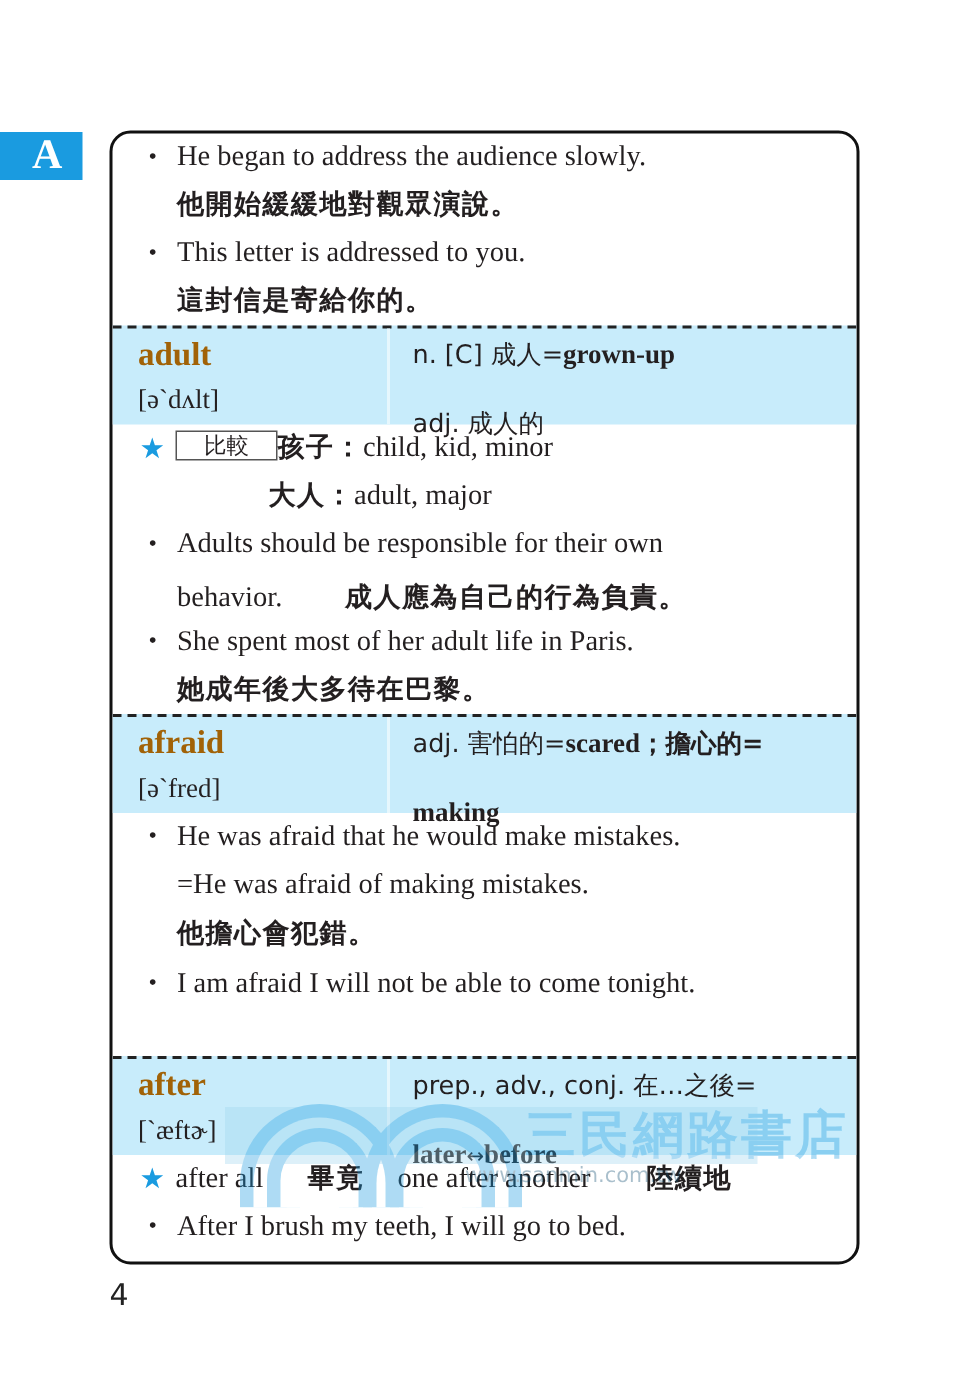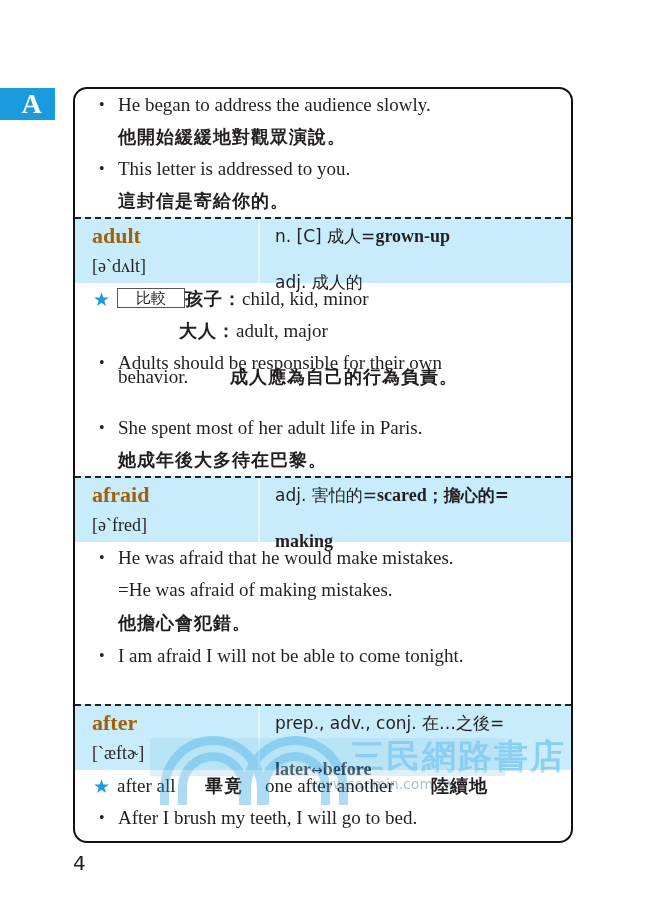--- a/index.html
+++ b/index.html
@@ -70,21 +70,21 @@
       <span class="boxed">比較</span><span class="zh">孩子：</span><span>child, kid, minor</span>
     </span>
   </div>
   <div class="line" style="top:226px;">
     <span class="txt" style="left:83px;margin-left:21px;"><span class="zh">大人：</span><span>adult, major</span></span>
   </div>
   <div class="line" style="top:258px;">
     <span class="bullet">•</span>
     <span class="txt">Adults should be responsible for their own</span>
   </div>
-  <div class="line" style="top:272px;text-align:center;">
+  <div class="line" style="top:294px;text-align:center;">
     <span class="txt">behavior.</span>
     <span class="txt zh" style="left:155px;">成人應為自己的行為負責。</span>
   </div>
   <div class="line" style="top:323px;">
     <span class="bullet">•</span>
     <span class="txt">She spent most of her adult life in Paris.</span>
   </div>
   <div class="line" style="top:355px;">
     <span class="txt zh">她成年後大多待在巴黎。</span>
   </div>

